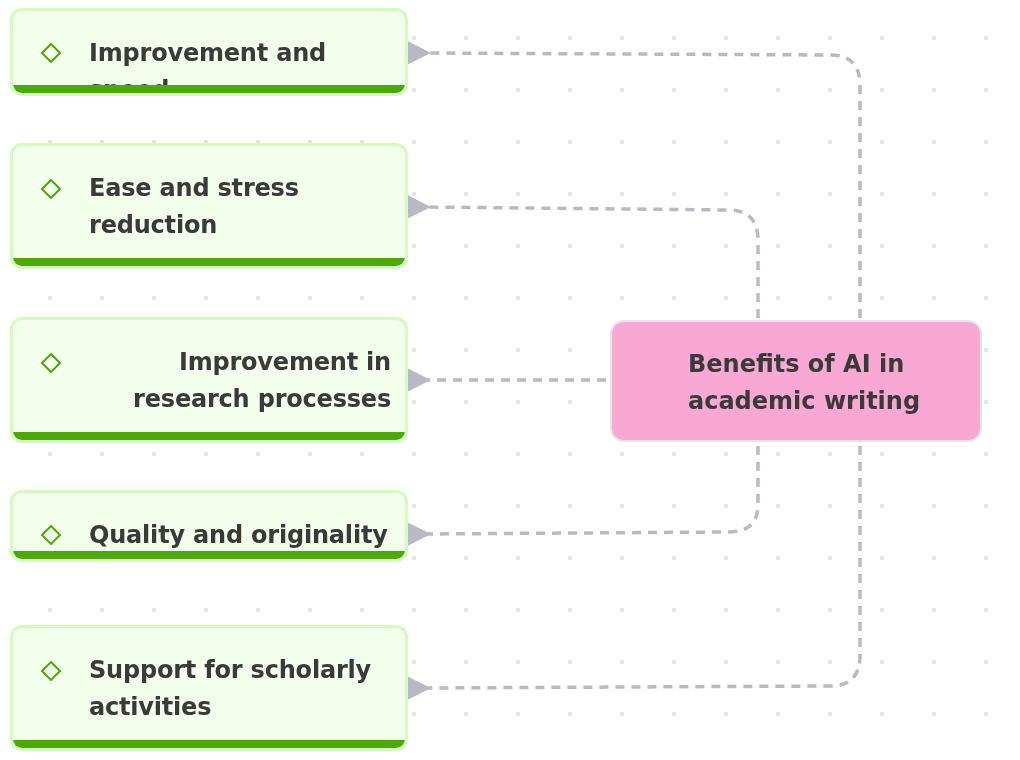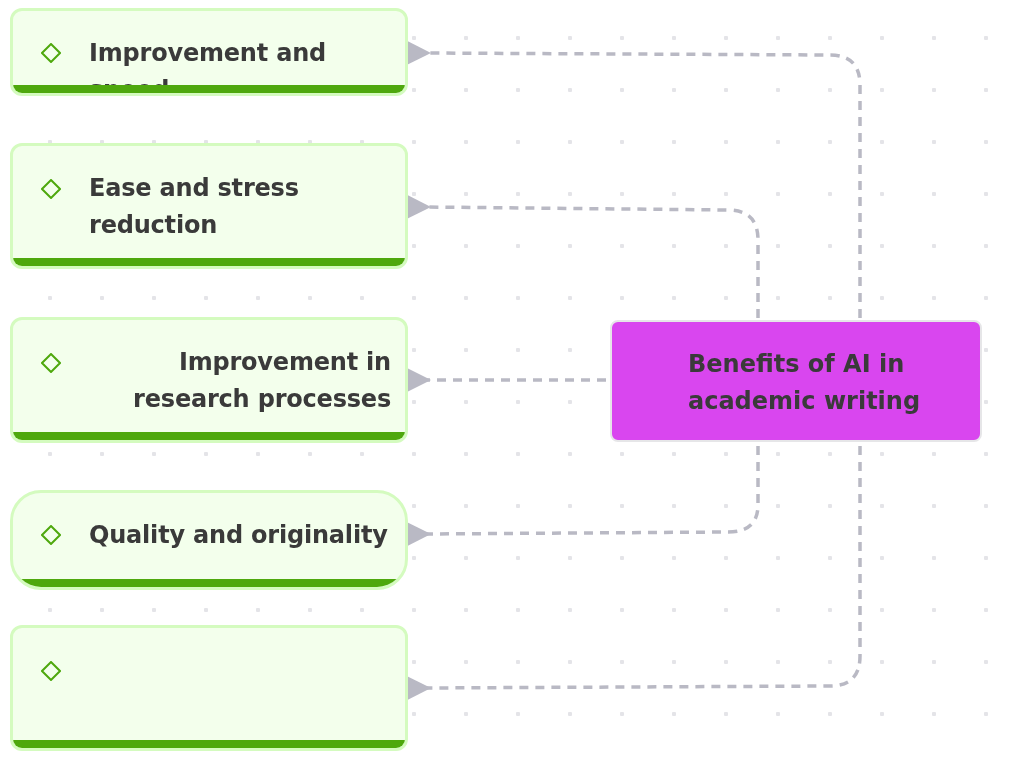--- a/index.html
+++ b/index.html
@@ -26,22 +26,22 @@
   .node .icon {
     position: absolute; left: 28px; width: 20px; height: 20px;
   }
   .node .label {
     position: absolute; left: 76px; right: 14px;
     font-size: 24px; font-weight: bold; color: #3a3a3a; line-height: 37px;
     letter-spacing: -0.2px;
   }
   .center {
     position: absolute; left: 610px; top: 320px; width: 372px; height: 122px;
-    box-sizing: border-box; background: #d946ef;
-    border: 2px solid #e6e6e8; border-radius: 8px;
+    box-sizing: border-box; background: #f9a8d4;
+    border: 2px solid #e6e6e8; border-radius: 14px;
   }
   .center .label {
     position: absolute; left: 76px; top: 24px; right: 10px;
     font-size: 24px; font-weight: bold; color: #3a3a3a; line-height: 37px;
   }
   svg.edges { position: absolute; left: 0; top: 0; }
 </style>
 </head>
 <body>
 
@@ -74,28 +74,29 @@
   <div class="label" style="top:24px;">Ease and stress reduction</div>
 </div>
 
 <div class="node" style="top:317px;height:126px;">
   <svg class="icon" style="top:33px;" viewBox="0 0 20 20">
       <path d="M10,1 L19,10 L10,19 L1,10 Z" fill="none" stroke="#4ea80d" stroke-width="2"></path>
     </svg>
   <div class="label" style="top:24px;text-align:right;">Improvement in research processes</div>
 </div>
 
-<div class="node" style="top:490px;height:100px;border-radius:31px;">
+<div class="node" style="top:490px;height:72px;">
   <svg class="icon" style="top:32px;" viewBox="0 0 20 20">
       <path d="M10,1 L19,10 L10,19 L1,10 Z" fill="none" stroke="#4ea80d" stroke-width="2"></path>
     </svg>
   <div class="label" style="top:24px;">Quality and originality</div>
 </div>
 
 <div class="node" style="top:625px;height:126px;">
   <svg class="icon" style="top:33px;" viewBox="0 0 20 20">
       <path d="M10,1 L19,10 L10,19 L1,10 Z" fill="none" stroke="#4ea80d" stroke-width="2"></path>
     </svg>
+  <div class="label" style="top:24px;">Support for scholarly activities</div>
 </div>
 
 <div class="center">
   <div class="label">Benefits of AI in academic writing</div>
 </div>
 
 </body></html>

